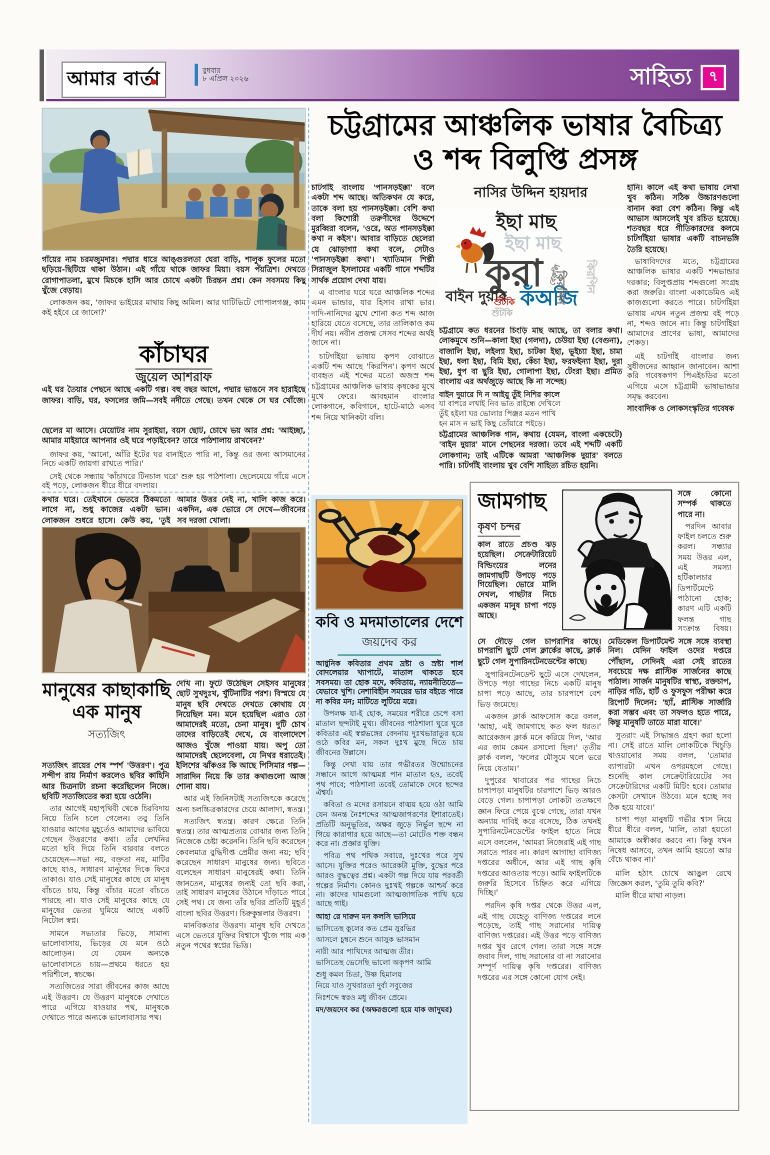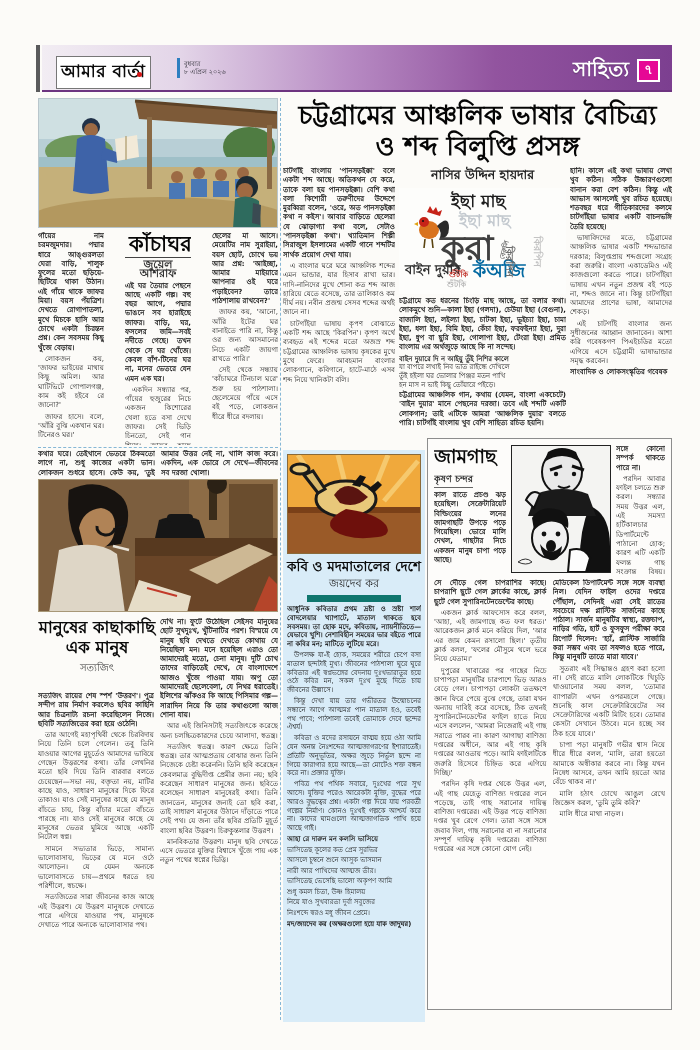--- a/index.html
+++ b/index.html
@@ -50,41 +50,41 @@
   .wc-kir2 { left:146px; top:48px; font-size:10px; color:#c4c4c4; transform:rotate(90deg); transform-origin:left top; }
   .wc-ber  { left:96px; top:56px; font-size:7px; color:#777; transform:rotate(-75deg); }
   .m-center-text { margin-top:3px; height:160px; }
   .poemblock { text-align:left; font-size:6.8px; line-height:8.6px; color:#222; margin:2px 0; }
   .poemblock p { text-indent:0; margin:0; }
   .m-col3 { position:absolute; left:570px; top:167px; width:102px; height:273px; }
   .sig { font-weight:bold; text-indent:0 !important; }
 
   
   .kg-img { position:absolute; left:38px; top:98px; width:240px; height:130px; border:1px solid #b9c6cc; overflow:hidden; }
-  .kg-cols { position:absolute; left:38px; top:232px; width:240px; height:213px; display:flex; gap:21px; }
+  .kg-cols { position:absolute; left:38px; top:232px; width:240px; height:213px; display:flex; gap:21px;flex-direction:column; }
   .kg-cols .tcol { flex:1; height:213px; }
   .kg-titleblock { text-align:center; margin-bottom:3px; }
   .kg-title { font-size:21px; font-weight:bold; color:#060606; line-height:24px; border-bottom:1px solid #444; display:inline-block; padding:0 4px 1px; }
   .kg-byline { font-size:11px; font-weight:bold; color:#333; margin-top:2px; }
 
   
   .st-tail { position:absolute; left:38px; top:450px; width:240px; height:27px; display:flex; gap:6px; }
   .st-tail .tcol { flex:1; height:27px; }
   .st-photo { position:absolute; left:38px; top:479px; width:240px; height:133px; overflow:hidden; border:1px solid #a89878; }
   .st-titleblock { position:absolute; left:38px; top:618px; width:118px; text-align:center; }
   .st-title { font-size:16.5px; font-weight:bold; line-height:20px; color:#0a0a0a; }
   .st-byline { font-size:10px; color:#333; margin-top:2px; }
   .st-col1 { position:absolute; left:38px; top:692px; width:116px; height:328px; }
   .st-col2 { position:absolute; left:160px; top:618px; width:118px; height:402px; }
 
   
   .jd-box { position:absolute; left:283px; top:450px; width:142px; height:572px; background:#d9ecf8; padding:4px; overflow:hidden; }
   .jd-img { width:134px; height:100px; border:1px solid #8a6a3a; overflow:hidden; }
   .jd-title { text-align:center; font-size:13.5px; font-weight:bold; color:#0a0a0a; margin-top:4px; line-height:16px; }
-  .jd-byline { text-align:center; font-size:11px; color:#222; border-bottom:7px solid #0f766e; width:70%; margin:1px auto 3px; padding-bottom:1px; }
+  .jd-byline { text-align:center; font-size:11px; color:#222; border-bottom:1px solid #0f766e; width:70%; margin:1px auto 3px; padding-bottom:1px; }
   .jd-text { height:420px; font-size:6.8px; line-height:8.8px; }
   .jd-text p { margin-bottom:2px; }
   .jd-credit { font-size:6.6px; font-weight:bold; text-indent:0 !important; }
 
   
   .jg-box { position:absolute; left:427px; top:438px; width:245px; height:572px; border:1px solid #8d8d8d; background:#fdfcfa; padding:6px 6px 4px; overflow:hidden; }
   .jg-top { display:flex; gap:5px; height:130px; }
   .jg-titlecol { width:72px; overflow:hidden; }
   .jg-title { font-size:19px; font-weight:bold; color:#0a0a0a; line-height:22px; }
   .jg-byline { font-size:9.5px; font-weight:bold; color:#333; border-bottom:1px solid #666; display:inline-block; margin:1px 0 3px; }
@@ -367,20 +367,21 @@
         </svg>
       </div>
       <div class="jg-topright tcol">
           <p>সঙ্গে কোনো সম্পর্ক থাকতে পারে না।</p>
           <p>পরদিন আবার ফাইল চলতে শুরু করল। সন্ধ্যার সময় উত্তর এল, এই সমস্যা হর্টিকালচার ডিপার্টমেন্টে পাঠানো হোক; কারণ এটি একটি ফলন্ত গাছ সংক্রান্ত বিষয়। কৃষি দপ্তর শাকসবজি এবং খেতখামারের সমস্যা নিয়ে কাজ করে।</p>
         </div>
     </div>
     <div class="jg-cols">
       <div class="tcol">
           <p>সে দৌড়ে গেল চাপরাশির কাছে। চাপরাশি ছুটে গেল ক্লার্কের কাছে, ক্লার্ক ছুটে গেল সুপারিনটেনডেন্টের কাছে।</p>
+          <p>সুপারিনটেনডেন্ট ছুটে এসে দেখলেন, উপড়ে পড়া গাছের নিচে একটি মানুষ চাপা পড়ে আছে, তার চারপাশে বেশ ভিড় জমেছে।</p>
           <p>একজন ক্লার্ক আফসোস করে বলল, 'আহা, এই জামগাছে কত ফল ধরত।' আরেকজন ক্লার্ক মনে করিয়ে দিল, 'আর এর জাম কেমন রসালো ছিল।' তৃতীয় ক্লার্ক বলল, 'ফলের মৌসুমে থলে ভরে নিয়ে যেতাম।'</p>
           <p>দুপুরের খাবারের পর গাছের নিচে চাপাপড়া মানুষটির চারপাশে ভিড় আরও বেড়ে গেল। চাপাপড়া লোকটা ততক্ষণে জ্ঞান ফিরে পেয়ে বুঝে গেছে, তারা যখন অন্যায় দাবিই করে বসেছে, ঠিক তখনই সুপারিনটেনডেন্টের ফাইল হাতে নিয়ে এসে বললেন, 'আমরা নিজেরাই এই গাছ সরাতে পারব না। কারণ আগাছা বাণিজ্য দপ্তরের অধীনে, আর এই গাছ কৃষি দপ্তরের আওতায় পড়ে। আমি ফাইলটিকে জরুরি হিসেবে চিহ্নিত করে এগিয়ে দিচ্ছি।'</p>
           <p>পরদিন কৃষি দপ্তর থেকে উত্তর এল, এই গাছ যেহেতু বাণিজ্য দপ্তরের লনে পড়েছে, তাই গাছ সরানোর দায়িত্ব বাণিজ্য দপ্তরের। এই উত্তর পড়ে বাণিজ্য দপ্তর খুব রেগে গেল। তারা সঙ্গে সঙ্গে জবাব দিল, গাছ সরানোর বা না সরানোর সম্পূর্ণ দায়িত্ব কৃষি দপ্তরের। বাণিজ্য দপ্তরের এর সঙ্গে কোনো যোগ নেই।</p>
         </div>
       <div class="tcol">
           <p>মেডিকেল ডিপার্টমেন্ট সঙ্গে সঙ্গে ব্যবস্থা নিল। যেদিন ফাইল ওদের দপ্তরে পৌঁছাল, সেদিনই এরা সেই রাতের সবচেয়ে দক্ষ প্লাস্টিক সার্জনের কাছে পাঠাল। সার্জন মানুষটির স্বাস্থ্য, রক্তচাপ, নাড়ির গতি, হার্ট ও ফুসফুস পরীক্ষা করে রিপোর্ট দিলেন: 'হ্যাঁ, প্লাস্টিক সার্জারি করা সম্ভব এবং তা সফলও হতে পারে, কিন্তু মানুষটি তাতে মারা যাবে।'</p>
           <p>সুতরাং এই সিদ্ধান্তও গ্রহণ করা হলো না। সেই রাতে মালি লোকটিকে খিচুড়ি খাওয়ানোর সময় বলল, 'তোমার ব্যাপারটা এখন ওপরমহলে গেছে। শুনেছি কাল সেক্রেটারিয়েটের সব সেক্রেটারিদের একটি মিটিং হবে। তোমার কেসটা সেখানে উঠবে। মনে হচ্ছে সব ঠিক হয়ে যাবে।'</p>
           <p>চাপা পড়া মানুষটি গভীর শ্বাস নিয়ে ধীরে ধীরে বলল, 'মালি, তারা হয়তো আমাকে অস্বীকার করবে না। কিন্তু যখন নিষেধ আসবে, তখন আমি হয়তো আর বেঁচে থাকব না।'</p>
           <p>মালি হঠাৎ চোখে আঙুল রেখে জিজ্ঞেস করল, 'তুমি তুমি কবি?'</p>
           <p>মালি ধীরে মাথা নাড়ল।</p>

